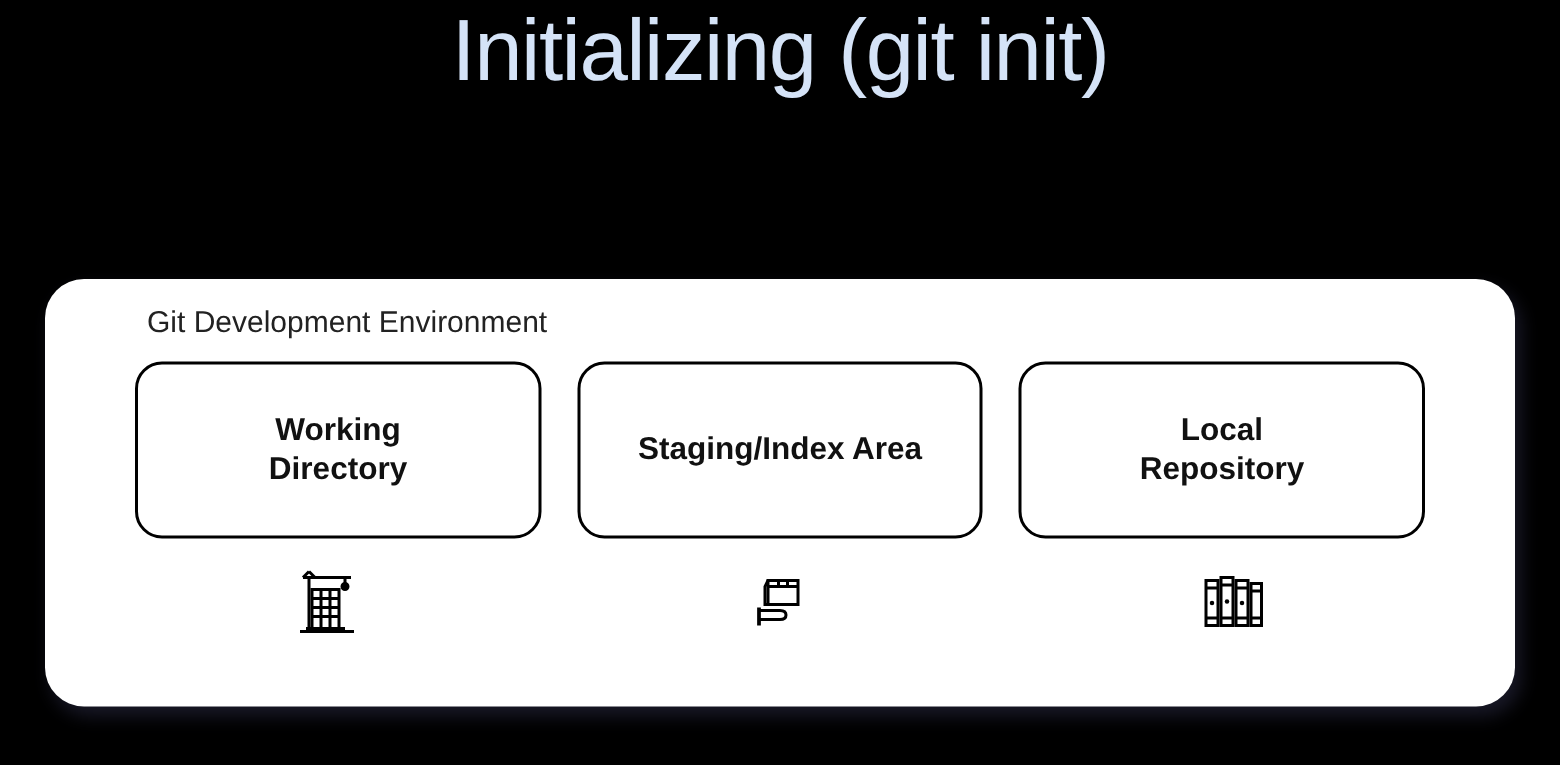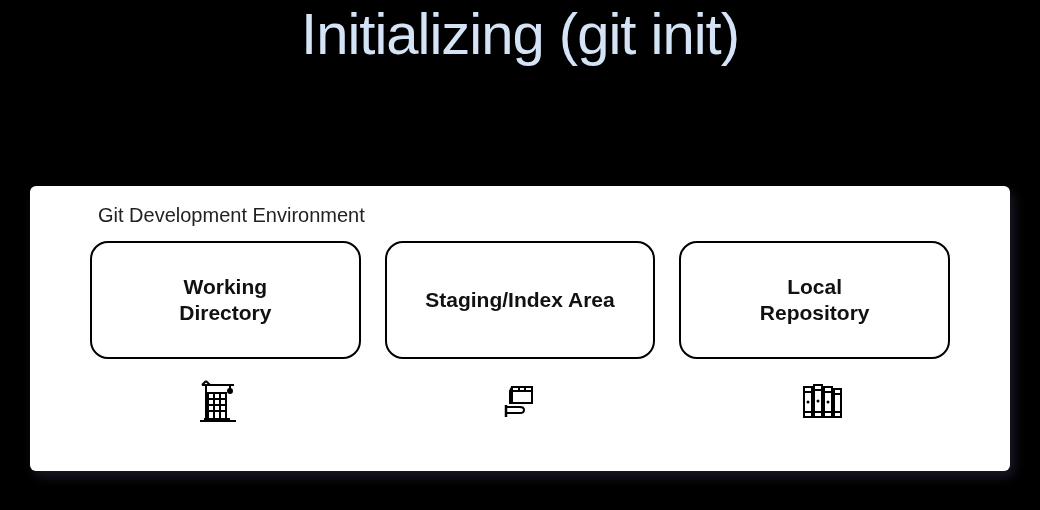--- a/index.html
+++ b/index.html
@@ -23,34 +23,34 @@
       font-family: "Segoe UI", Arial, sans-serif;
       letter-spacing: -1px;
     }
     .panel {
       position: absolute;
       top: 186px;
       left: 30px;
       width: 980px;
       height: 285px;
       background: #fff;
-      border-radius: 6px;
+      border-radius: 26px;
       box-shadow: 4px 6px 12px rgba(50,50,80,0.5);
       padding: 18px 60px 20px 60px;
     }
     .panel-title {
       color: #222;
       font-size: 20px;
       font-weight: 400;
       margin-bottom: 14px;
       margin-left: 8px;
     }
     .boxes {
       display: flex;
-      justify-content: flex-end;
+      justify-content: flex-start;
       gap: 24px;
     }
     .box {
       flex: 1;
       height: 118px;
       border: 2px solid #000;
       border-radius: 18px;
       display: flex;
       align-items: center;
       justify-content: center;

